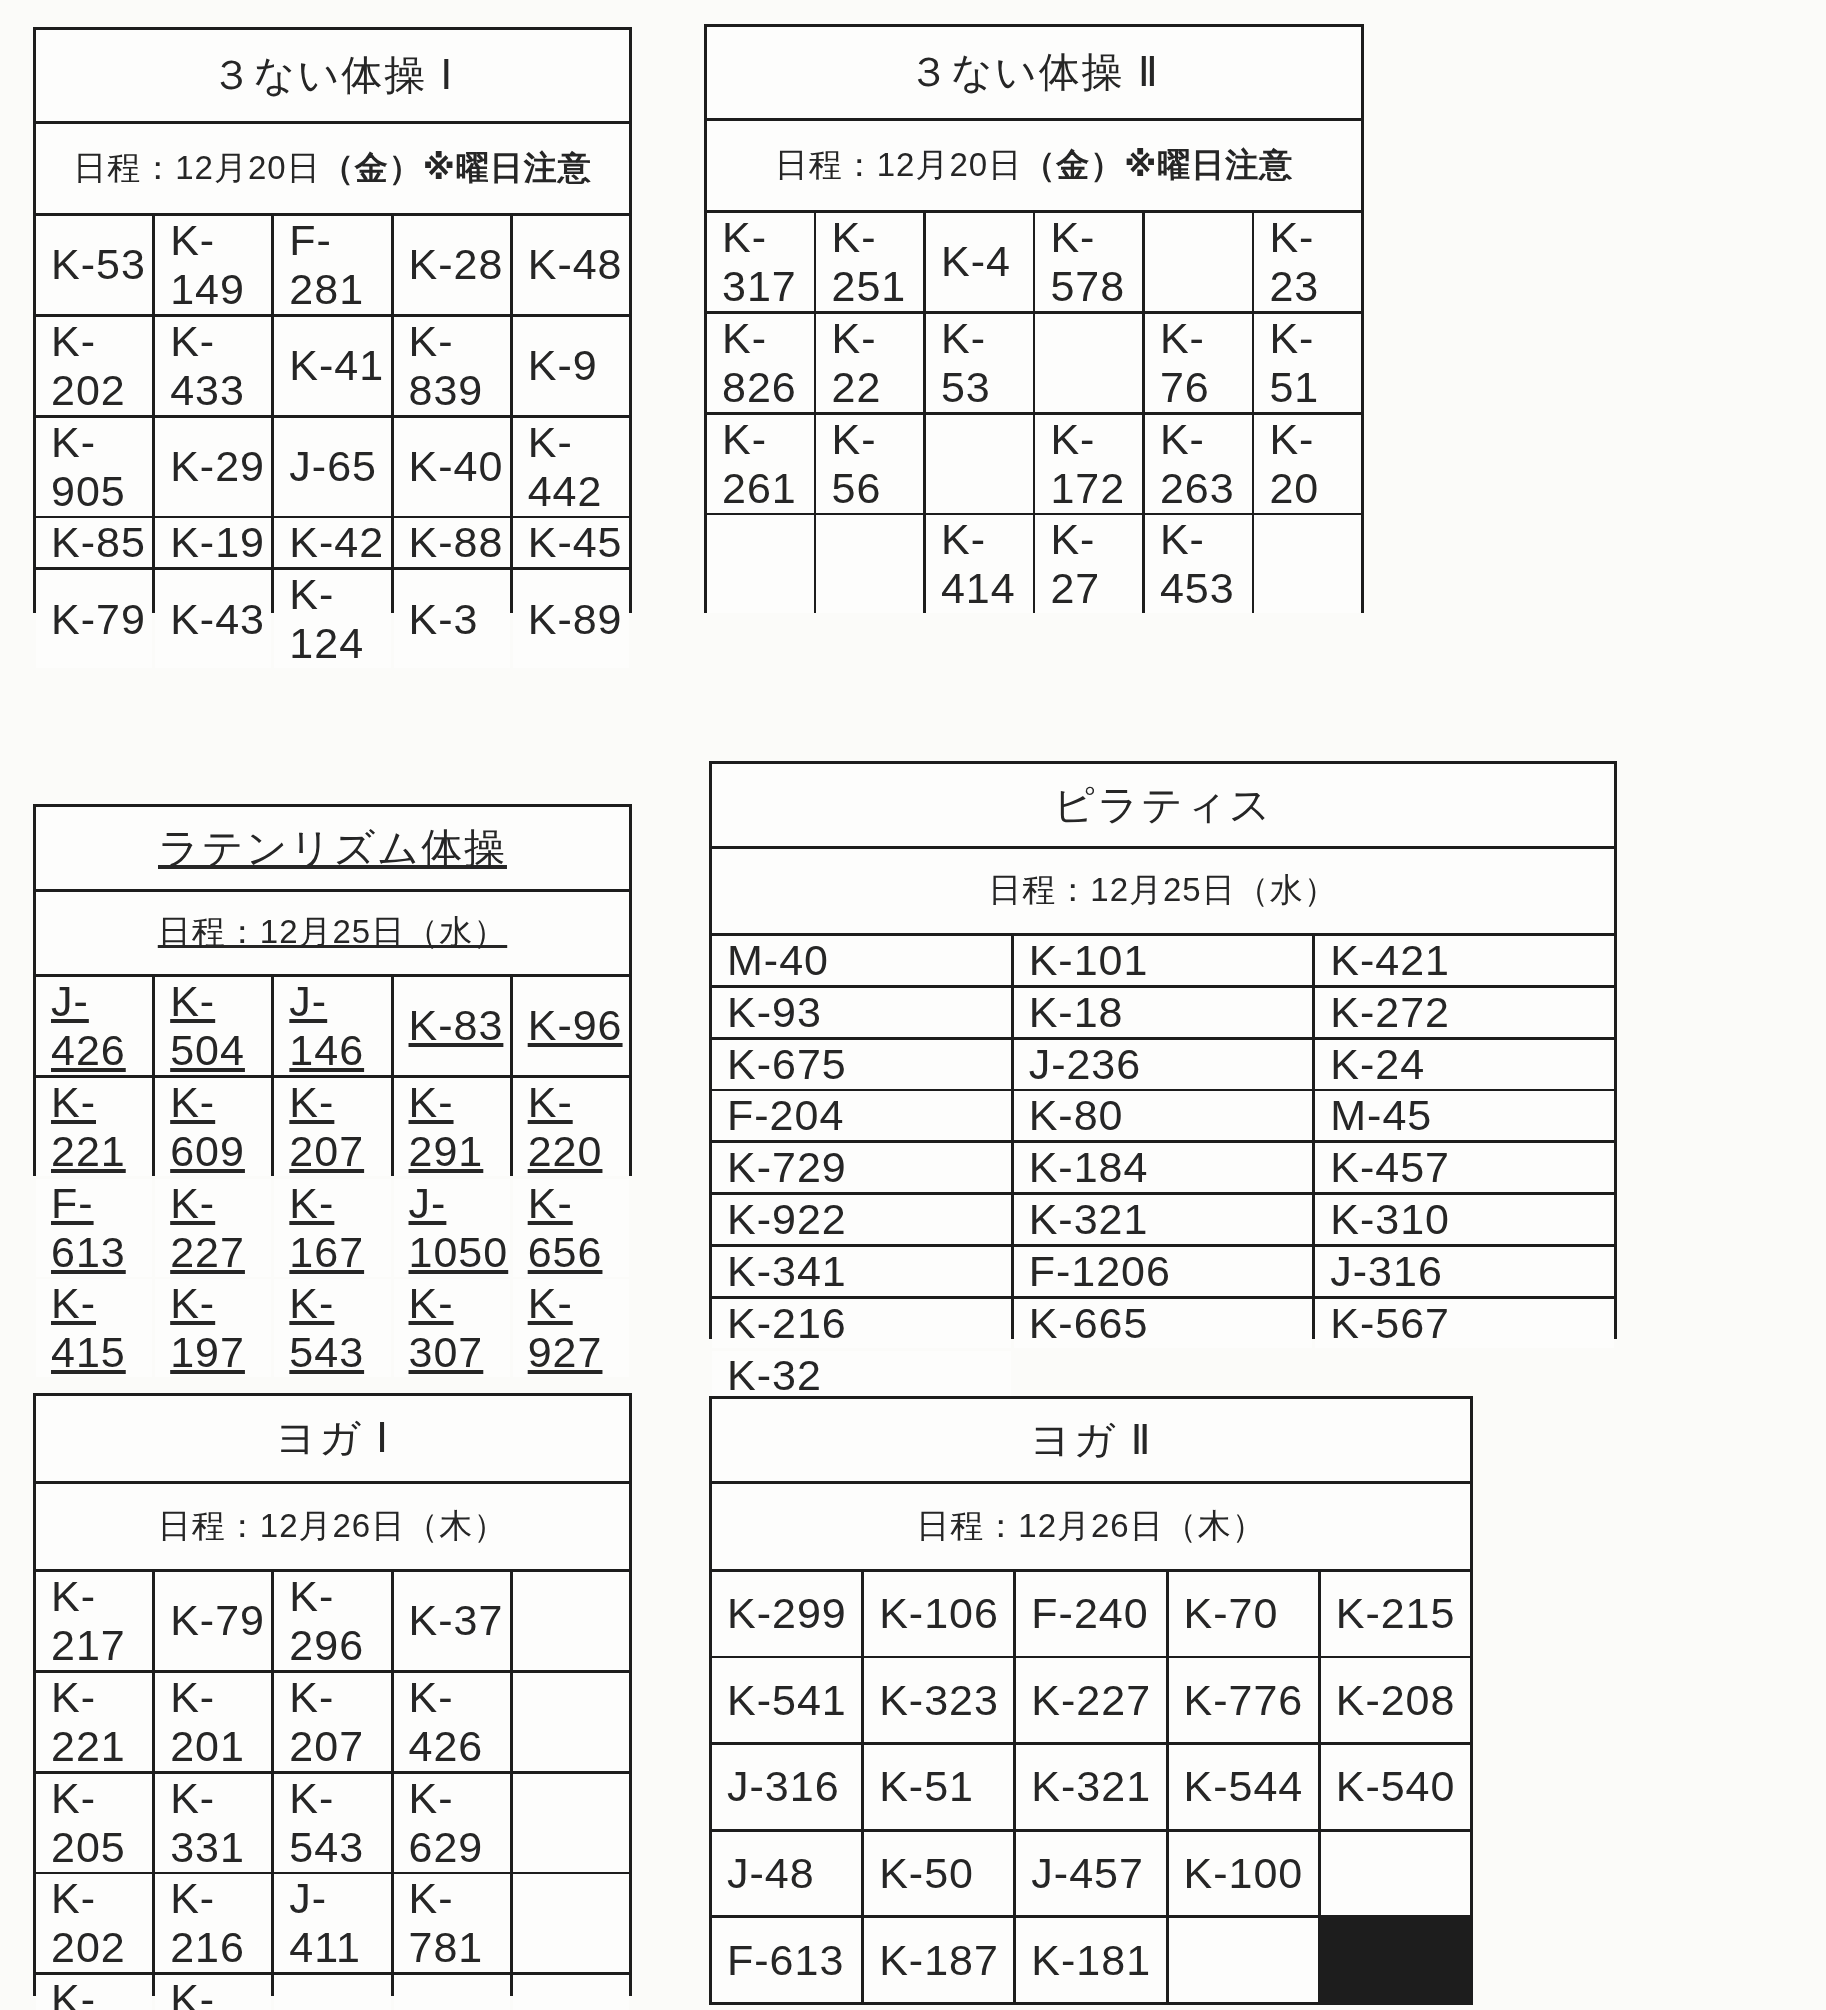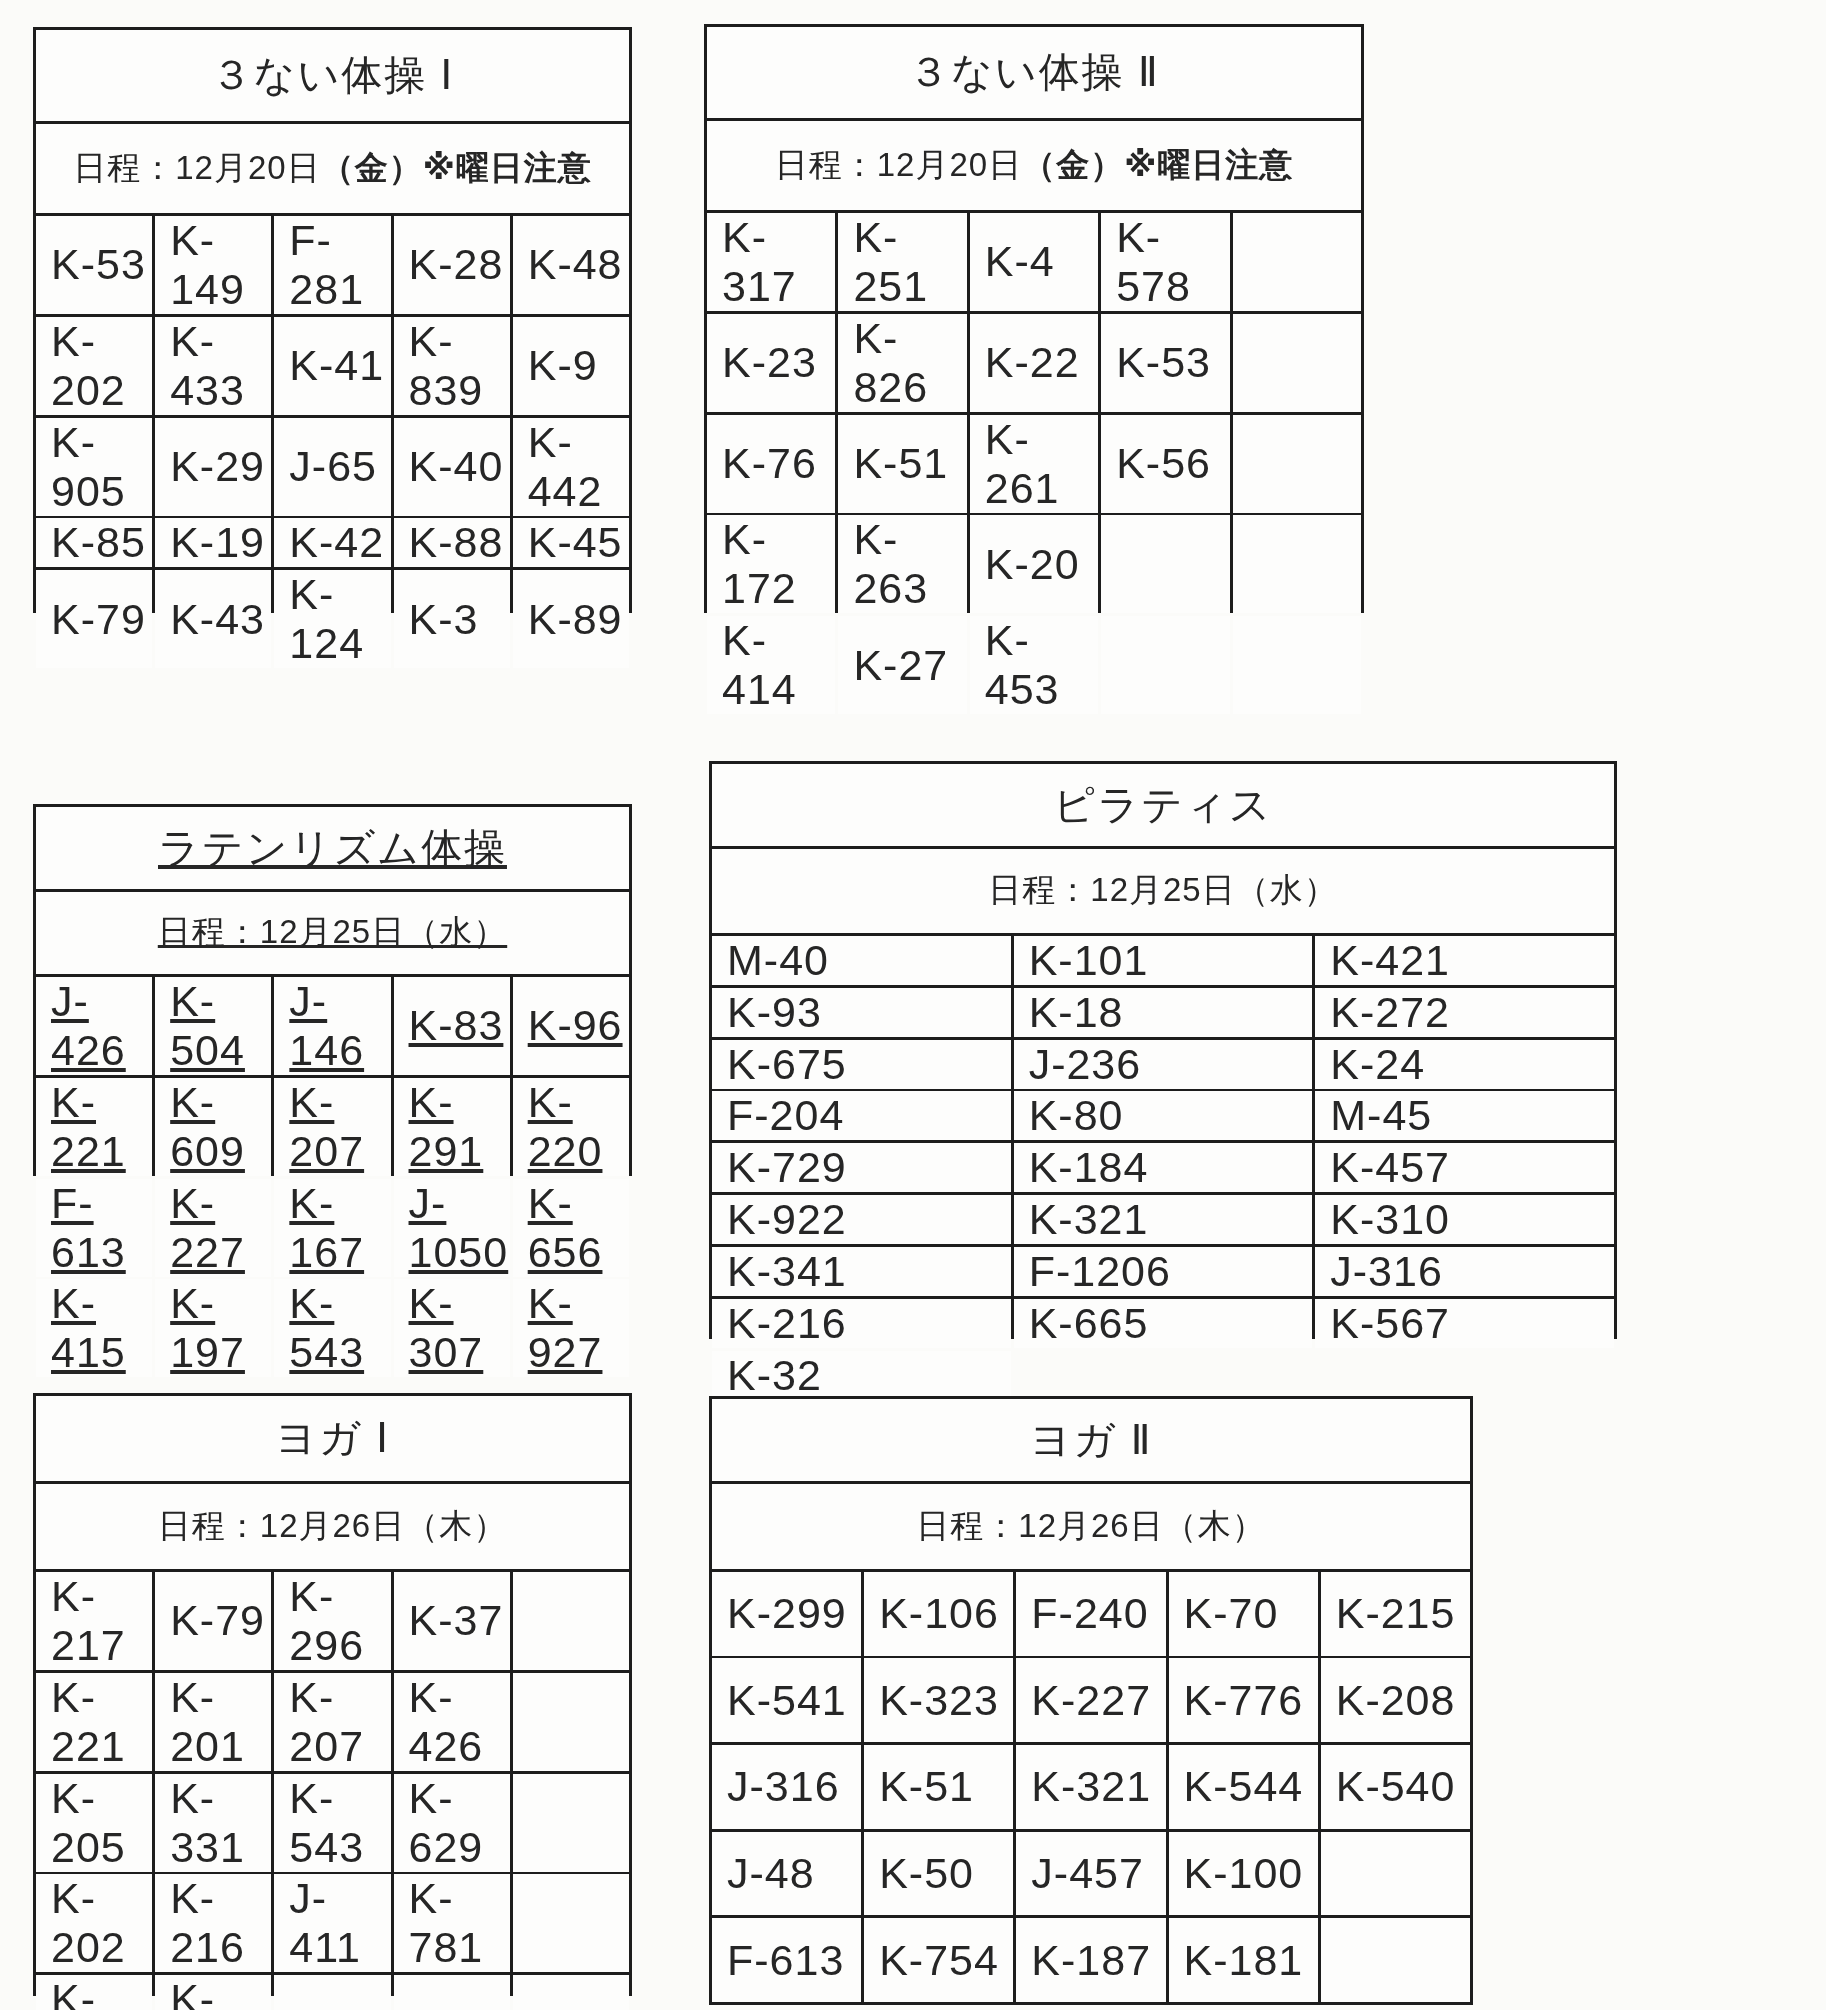--- a/index.html
+++ b/index.html
@@ -50,21 +50,21 @@
     font-size: 43px;
     letter-spacing: 1px;
     box-sizing: border-box;
   }
 
   
   #t1 { left: 33px;  top: 27px;   width: 599px; height: 586px;
         grid-template-columns: repeat(5, 1fr);
         grid-template-rows: 91px 89px repeat(5, 1fr); }
   #t2 { left: 704px; top: 24px;   width: 660px; height: 589px;
-        grid-template-columns: repeat(5, 1fr);
+        grid-template-columns: repeat(6, 1fr);
         grid-template-rows: 91px 89px repeat(5, 1fr); }
   #t3 { left: 33px;  top: 804px;  width: 599px; height: 372px;
         grid-template-columns: repeat(5, 1fr);
         grid-template-rows: 82px 82px repeat(4, 1fr); text-decoration: underline; }
   #t4 { left: 709px; top: 761px;  width: 908px; height: 578px;
         grid-template-columns: repeat(3, 1fr);
         grid-template-rows: 82px 84px repeat(5, 1fr); }
   #t5 { left: 33px;  top: 1393px; width: 599px; height: 603px;
         grid-template-columns: repeat(5, 1fr);
         grid-template-rows: 85px 85px repeat(5, 1fr); }
@@ -257,20 +257,19 @@
       <div class="cell">K-51</div>
       <div class="cell">K-321</div>
       <div class="cell">K-544</div>
       <div class="cell">K-540</div>
       <div class="cell">J-48</div>
       <div class="cell">K-50</div>
       <div class="cell">J-457</div>
       <div class="cell">K-100</div>
       <div class="cell"></div>
       <div class="cell">F-613</div>
-      <div class="cell">K-754</div>
       <div class="cell">K-187</div>
       <div class="cell">K-181</div>
       <div class="cell"></div>
     </section>
 
 </div>
 
 
 </body></html>

